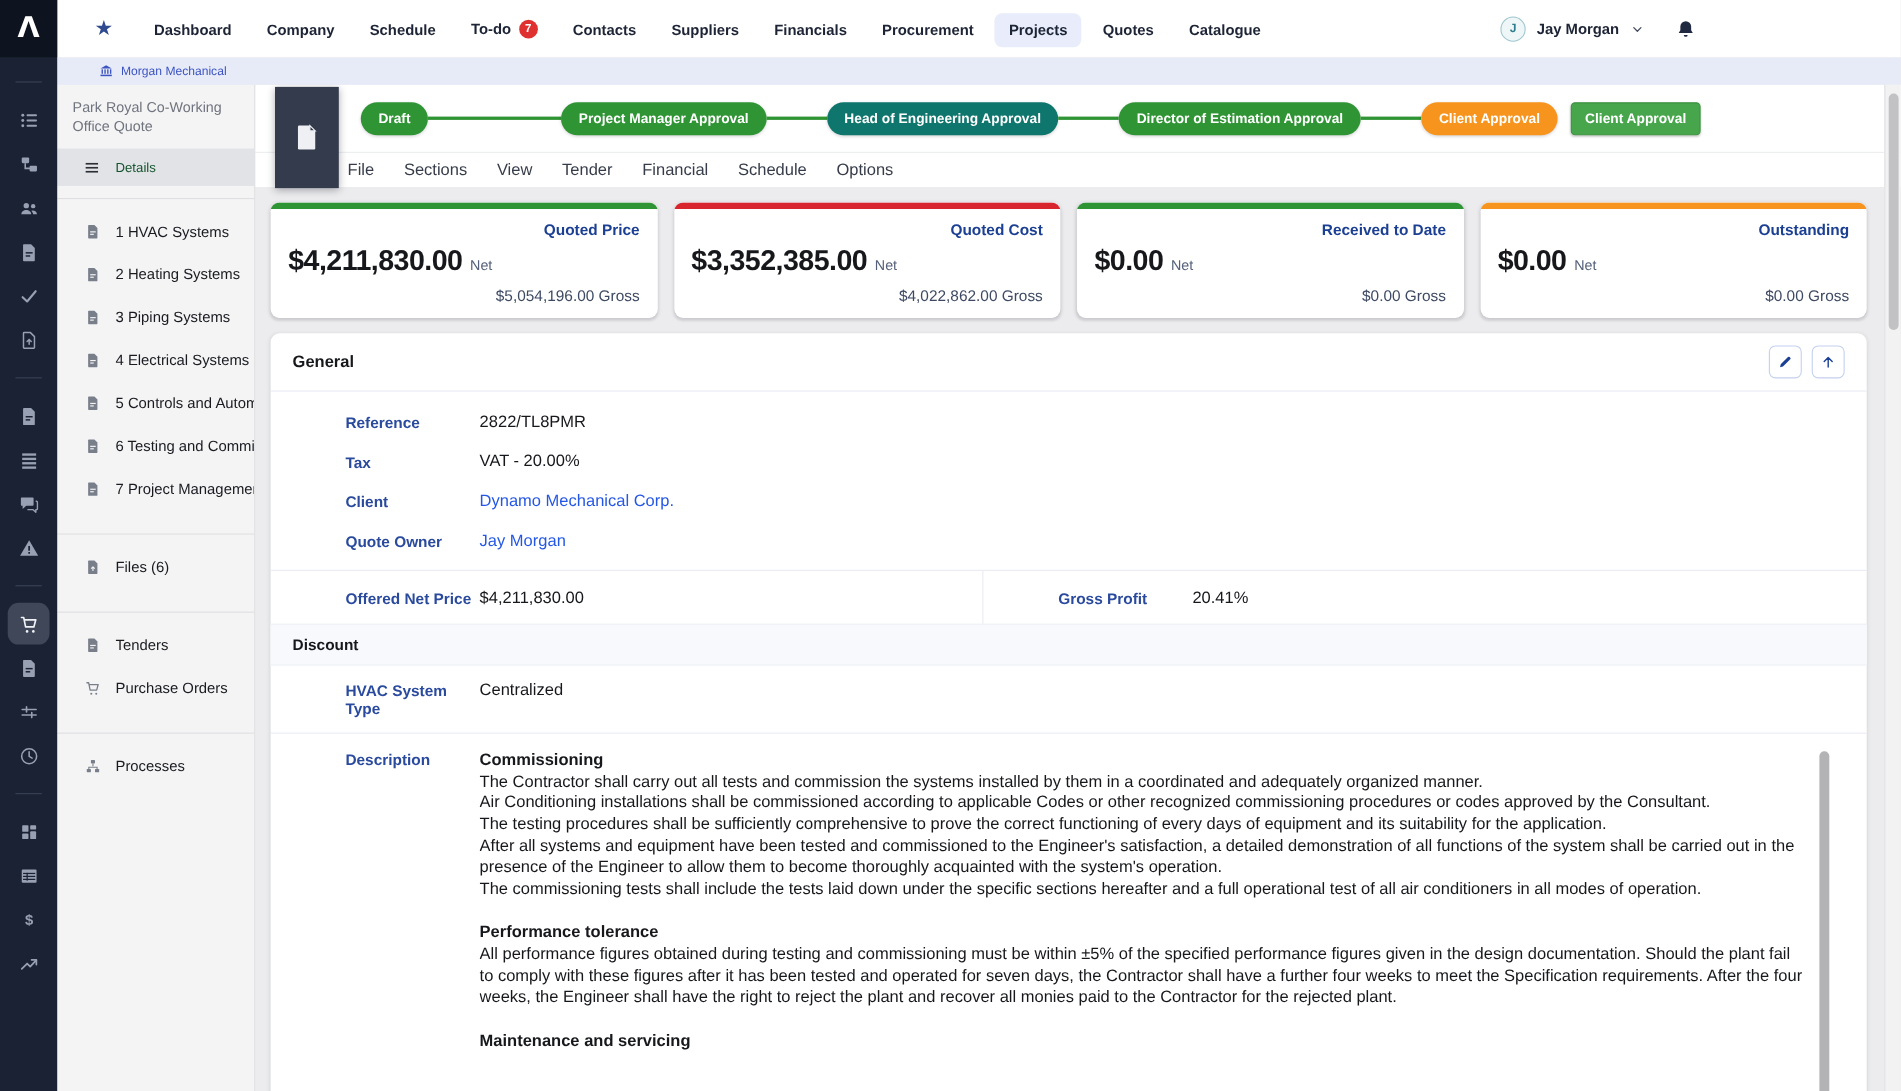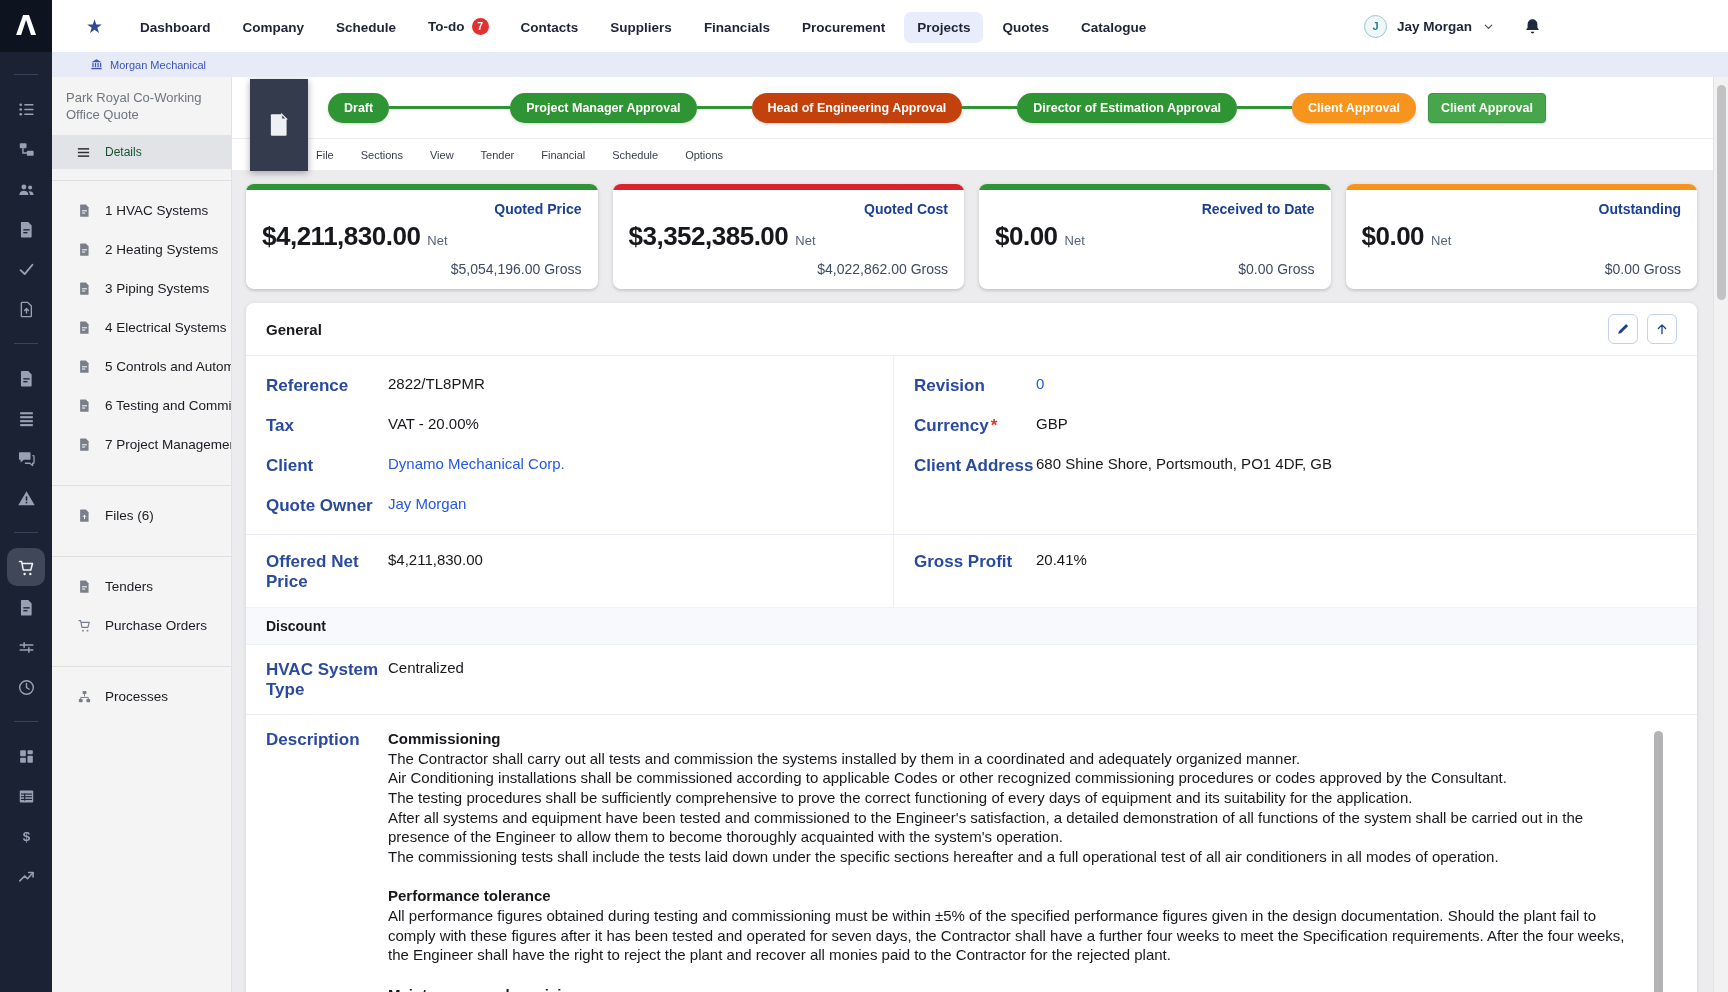--- a/index.html
+++ b/index.html
@@ -48,21 +48,21 @@
 
   .wf-header { position:relative; height:93px; background:#ffffff; }
   .doc-tile { position:absolute; left:18px; top:2px; width:58px; height:92px; background:#343b4d; box-shadow:0 2px 7px rgba(20,24,38,.35); display:flex; align-items:center; justify-content:center; color:#eef0f4; z-index:5; }
   .doc-tile svg { width:26px; height:26px; }
   .wf-row { position:absolute; left:78px; top:0; width:1106px; height:61px; display:flex; align-items:center; padding-left:18px; }
   .pill { height:30px; border-radius:16px; color:#fff; font-size:12.5px; font-weight:bold; display:flex; align-items:center; padding:0 16px; white-space:nowrap; flex:none; cursor:pointer; box-shadow:0 1px 3px rgba(0,0,0,.18); }
   .wf-line { height:3px; flex:1; }
   .wf-line.long { flex:2.2; }
   .wf-action { position:absolute; left:1196px; top:16px; height:30px; border-radius:4px; color:#fff; font-size:12.5px; font-weight:bold; display:flex; align-items:center; padding:0 12px; border:1px solid #3c9440; cursor:pointer; box-shadow:0 1px 2px rgba(0,0,0,.2); }
   .menu-row { position:absolute; left:0; right:0; bottom:0; height:32px; border-top:1px solid #ebedf1; display:flex; align-items:center; gap:27px; padding-left:84px; }
-  .menu-item { font-size:11px; color:#363c49; cursor:pointer; }
+  .menu-item { font-size:15px; color:#363c49; cursor:pointer; }
 
   
   .kpi-row { display:flex; gap:15px; padding:14px 31px 0 14px;text-align:right; }
   .kpi { flex:1; background:#fff; border-radius:8px; box-shadow:0 1px 4px rgba(25,30,45,.14), 0 2px 2px rgba(25,30,45,.07); overflow:hidden; }
   .kpi-strip { height:6px; }
   .kpi-body { padding:11px 16px 12px; }
   .kpi-title { font-size:14px; font-weight:bold; color:#1b3f93; }
   .kpi-value-row { margin-top:4px; display:flex; align-items:baseline; gap:7px; }
   .kpi-value { font-size:26px; font-weight:bold; color:#17181c; letter-spacing:-0.5px; }
   .kpi-suffix { font-size:13px; color:#55617b; }
@@ -73,21 +73,21 @@
   .g-head { display:flex; align-items:center; padding:11px 20px; border-bottom:1px solid #e9ecf3; }
   .g-title { font-size:15px; font-weight:bold; color:#17181c; }
   .g-actions { margin-left:auto; display:flex; gap:9px; }
   .icon-btn { width:30px; height:30px; border:1px solid #c3d0ee; border-radius:6px; background:#fff; display:flex; align-items:center; justify-content:center; color:#1b3f93; cursor:pointer; }
   .icon-btn svg { width:14px; height:14px; }
 
   .g-grid { display:grid; grid-template-columns:647fr 804fr; }
   .g-col { padding:9px 0; }
   .g-col.right { border-left:1px solid #e9ecf3; }
   .frow { display:flex; align-items:flex-start; padding:9.5px 20px; }
-  .flabel { width:122px; flex:none; font-size:17px; font-weight:bold; color:#2a4a9e; padding-top:1px; }
+  .flabel { width:122px; flex:none; font-size:14px; font-weight:bold; color:#2a4a9e; padding-top:1px;margin-left:48px; }
   .fvalue { font-size:15px; color:#17181c; }
   .fvalue.link { color:#2457e6; cursor:pointer; }
   .req { color:#e03131; margin-left:2px; }
   .g-sep { border-top:1px solid #e9ecf3; }
   .discount-row { background:#f7f9fc; border-top:1px solid #eef1f6; border-bottom:1px solid #eef1f6; padding:10px 20px; font-size:14px; font-weight:bold; color:#17181c; }
   .hvac-row { padding:14px 20px; display:flex; border-bottom:1px solid #e9ecf3; }
   .desc-row { padding:14px 20px 0; display:flex; }
   .desc-wrap { flex:1; position:relative; padding-right:34px; }
   .desc-box { height:352px; overflow:hidden; font-size:15px; line-height:1.31; color:#17181c; }
   .desc-box p { margin:0; }
@@ -492,21 +492,21 @@
     </div>
     <div class="wf-row">
       <div class="pill" style="background: rgb(47, 148, 52);">
           <span>Draft</span>
         </div>
       <div class="wf-line long" style="background: rgb(47, 148, 52);"></div>
       <div class="pill" style="background: rgb(47, 148, 52);">
           <span>Project Manager Approval</span>
         </div>
       <div class="wf-line" style="background: rgb(47, 148, 52);"></div>
-      <div class="pill" style="background: #c2410c;">
+      <div class="pill" style="background: #0f766e;">
           <span>Head of Engineering Approval</span>
         </div>
       <div class="wf-line" style="background: rgb(47, 148, 52);"></div>
       <div class="pill" style="background: rgb(47, 148, 52);">
           <span>Director of Estimation Approval</span>
         </div>
       <div class="wf-line" style="background: rgb(47, 148, 52);"></div>
       <div class="pill" style="background: rgb(247, 148, 30);">
           <span>Client Approval</span>
         </div>
@@ -601,34 +601,20 @@
         </div>
         <div class="frow">
           <div class="flabel">Client</div>
           <div class="fvalue link">Dynamo Mechanical Corp.</div>
         </div>
         <div class="frow">
           <div class="flabel">Quote Owner</div>
           <div class="fvalue link">Jay Morgan</div>
         </div>
       </div>
-      <div class="g-col right">
-        <div class="frow">
-          <div class="flabel">Revision</div>
-          <div class="fvalue link">0</div>
-        </div>
-        <div class="frow">
-          <div class="flabel"><span>Currency</span><span class="req">*</span></div>
-          <div class="fvalue">GBP</div>
-        </div>
-        <div class="frow">
-          <div class="flabel">Client Address</div>
-          <div class="fvalue">680 Shine Shore, Portsmouth, PO1 4DF, GB</div>
-        </div>
-      </div>
     </div>
 
     <div class="g-sep"></div>
     <div class="g-grid">
       <div class="g-col" style="padding:6px 0;">
         <div class="frow">
           <div class="flabel">Offered Net Price</div>
           <div class="fvalue">$4,211,830.00</div>
         </div>
       </div>

